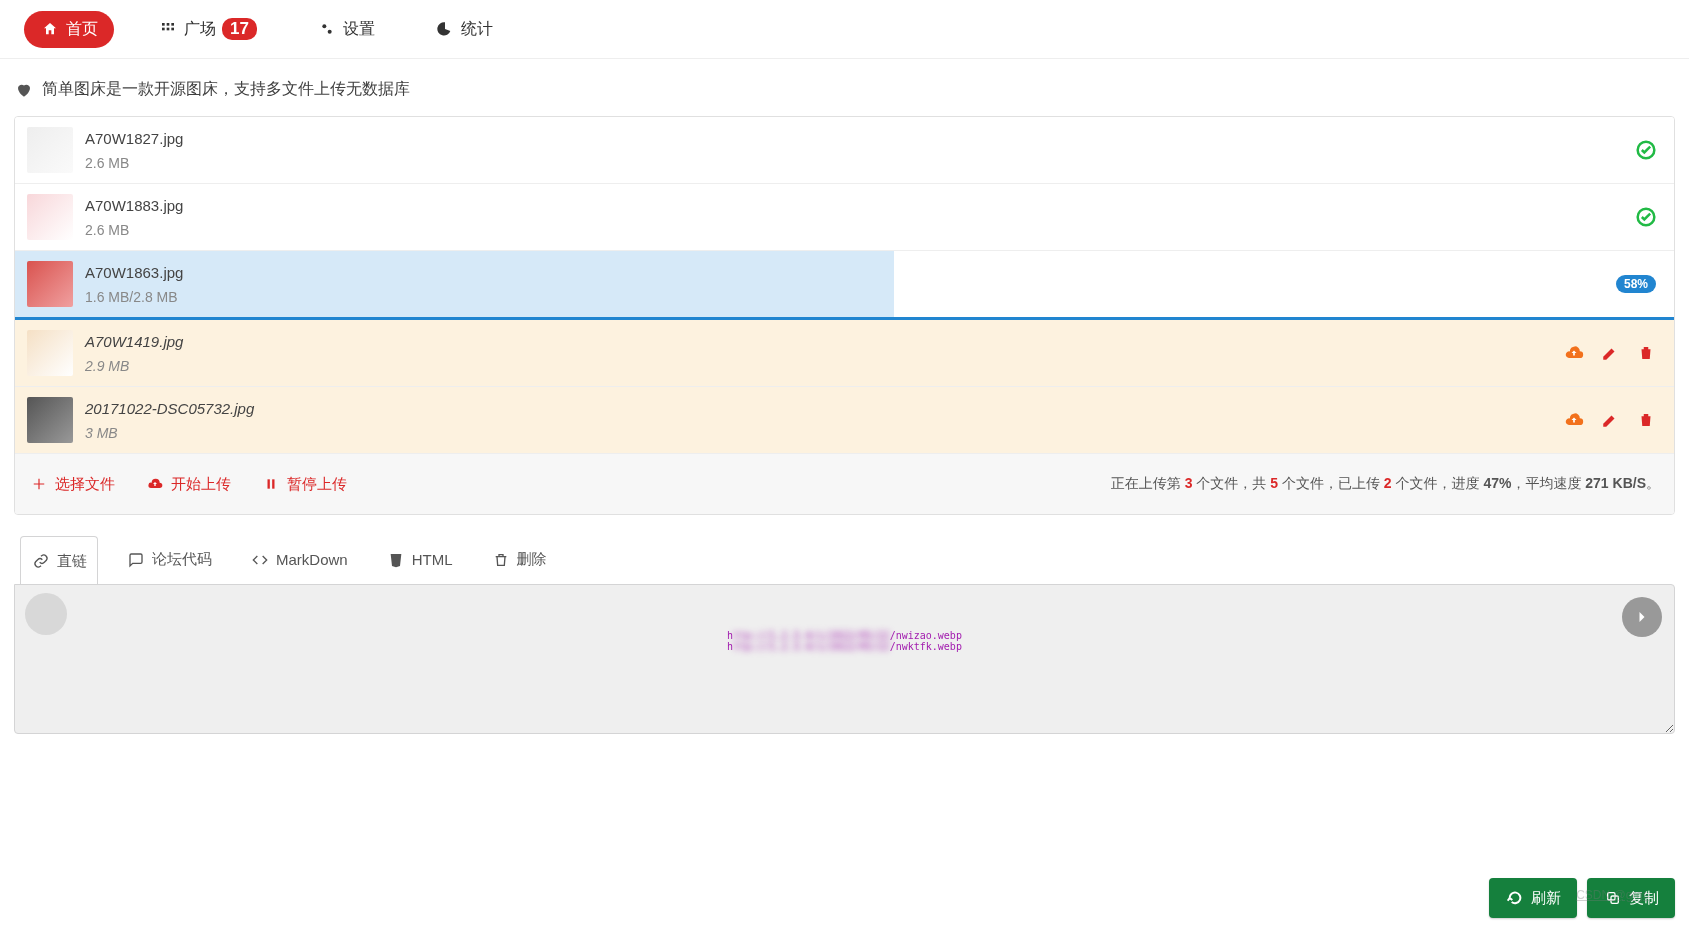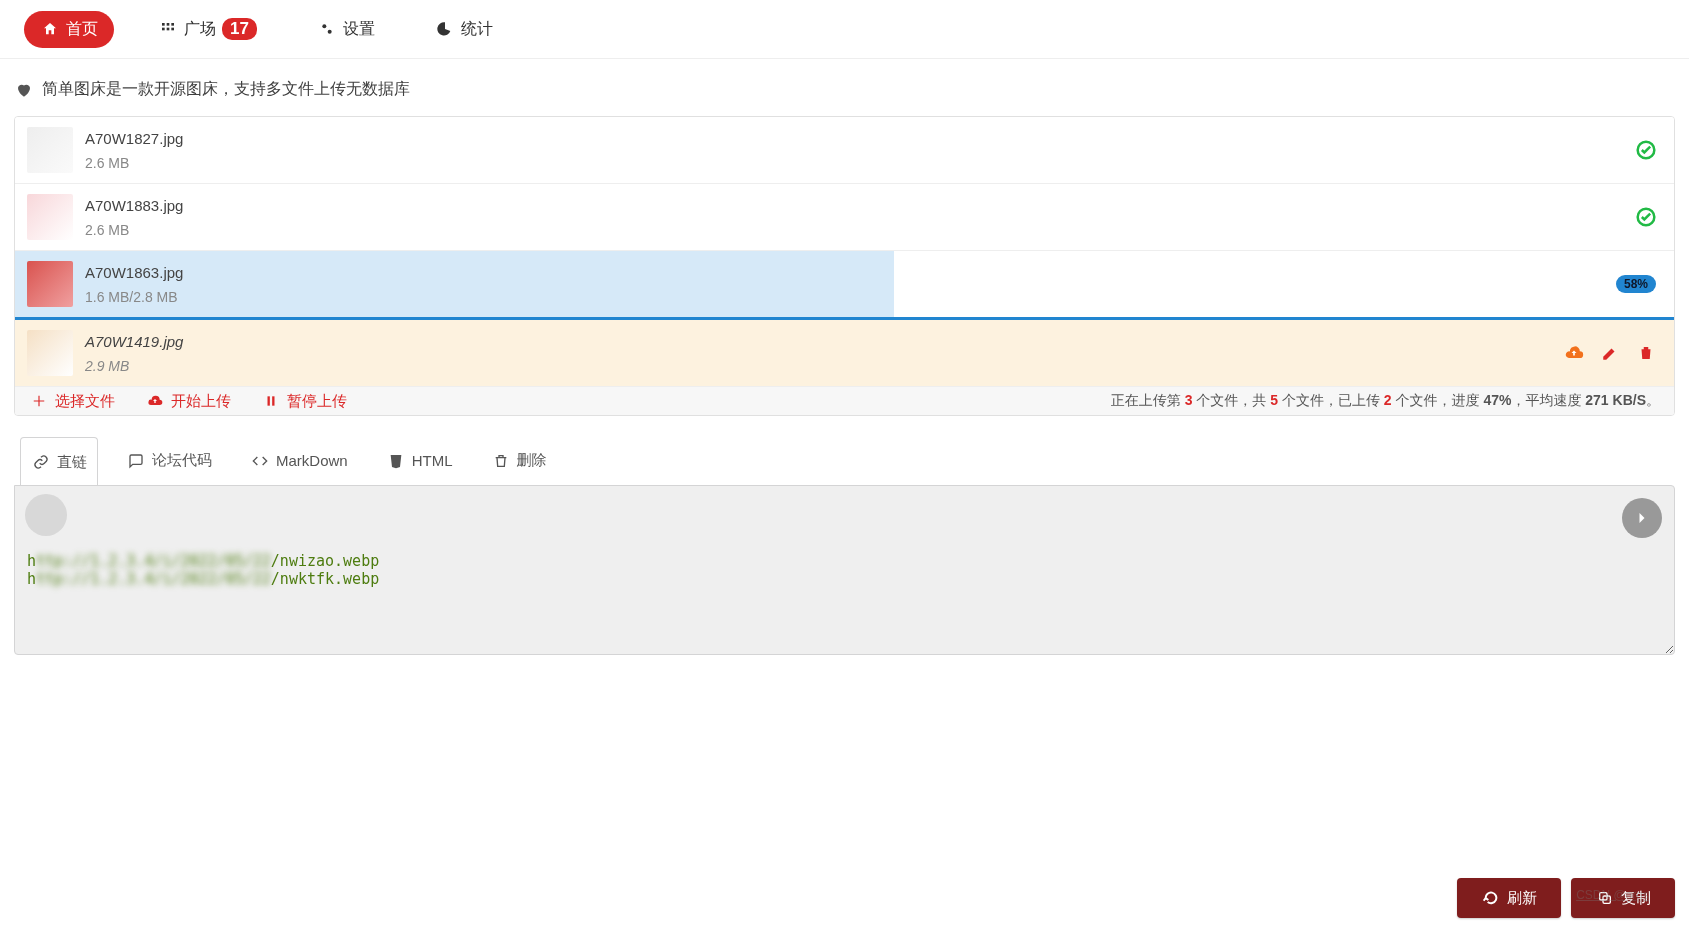--- a/index.html
+++ b/index.html
@@ -17,37 +17,37 @@
 .thumb { width: 46px; height: 46px; background: #ddd; border-radius: 2px; margin-right: 12px; flex-shrink: 0; display:flex; align-items:center; justify-content:center; font-size:10px; color:#999;}
 .thumb.t1 { background: linear-gradient(135deg,#eee,#fafafa); }
 .thumb.t2 { background: linear-gradient(135deg,#f8d7da,#fff); }
 .thumb.t3 { background: linear-gradient(135deg,#d9534f,#f0a0a0); }
 .thumb.t4 { background: linear-gradient(135deg,#f5e0c5,#fff); }
 .thumb.t5 { background: linear-gradient(135deg,#555,#999); }
 .file-info { flex: 1; }
 .file-name { color: #444; font-size: 15px; }
 .file-size { color: #888; font-size: 14px; margin-top: 8px; }
 .file-actions { display: flex; align-items: center; gap: 16px; padding-right: 6px; }
-.pct-badge { background: #2185d0; color: #0f172a; border-radius: 10px; padding: 2px 8px; font-size: 12px; font-weight: bold; }
+.pct-badge { background: #2185d0; color: #ffffff; border-radius: 10px; padding: 2px 8px; font-size: 12px; font-weight: bold; }
 .ico { width: 20px; height: 20px; display: inline-flex; align-items: center; justify-content: center; }
-.upload-footer { display: flex; align-items: center; padding: 4px 14px; background: #f7f7f7; gap: 30px; }
+.upload-footer { display: flex; align-items: center; padding: 20px 14px; background: #f7f7f7; gap: 30px; }
 .ctl { color: #db2828; display: inline-flex; align-items: center; gap: 6px; cursor: pointer; font-size: 15px; }
 .upload-status { margin-left: auto; color: #555; font-size: 14px; }
 .upload-status .hl { color: #db2828; font-weight: bold; }
 .upload-status .bold { font-weight: bold; }
 .links-area { margin: 10px 14px; }
 .tabs-row { display: flex; align-items: center; gap: 18px; padding: 0 6px; }
 .tab-btn { display: inline-flex; align-items: center; gap: 6px; padding: 14px 10px; color: #555; cursor: pointer; font-size: 15px; }
 .tab-btn.active { border: 1px solid #d4d4d5; border-bottom: none; border-radius: 4px 4px 0 0; background: #fff; position: relative; top: 1px; }
-.links-box { position: relative; border: 1px solid #d4d4d5; background: #efefef; border-radius: 0 4px 4px 4px; padding: 12px; min-height: 150px; font-family: monospace; font-size: 15px; color: #4d7c0f; white-space: pre-wrap; resize: both; overflow: auto; }
+.links-box { position: relative; border: 1px solid #d4d4d5; background: #efefef; border-radius: 0 4px 4px 4px; padding: 12px; min-height: 150px; font-family: monospace; font-size: 10px; color: #a21caf; white-space: pre-wrap; resize: both; overflow: auto; text-align: center; }
 .links-box::after { content: ""; position: absolute; right: 2px; bottom: 2px; width: 0; height: 0; }
 .circle-arrow { position: absolute; right: 12px; top: 12px; width: 40px; height: 40px; border-radius: 50%; background: #999; display: flex; align-items: center; justify-content: center; }
 .left-blob { position: absolute; left: 10px; top: 8px; width: 42px; height: 42px; border-radius: 50%; background: rgba(200,200,200,0.6); }
 .bottom-buttons { position: fixed; right: 14px; bottom: 10px; display: flex; gap: 10px; }
-.btn-red { background: #7f1d1d; color: #fff; padding: 10px 24px; border-radius: 4px; display: inline-flex; align-items: center; gap: 6px; font-size: 15px; cursor: pointer; box-shadow: 0 1px 2px rgba(0,0,0,0.2); }
+.btn-red { background: #15803d; color: #fff; padding: 10px 16px; border-radius: 4px; display: inline-flex; align-items: center; gap: 6px; font-size: 15px; cursor: pointer; box-shadow: 0 1px 2px rgba(0,0,0,0.2); }
 .watermark { position: fixed; right: 40px; bottom: 26px; color: rgba(120,120,120,0.35); font-size: 12px; pointer-events: none; text-decoration: underline; }
 .blur { filter: blur(3px); display:inline-block; }
 svg { display: block; }
 </style>
 </head>
 <body>
 
 <div class="nav">
   <div class="nav-item active">
     <span class="ico">
@@ -165,20 +165,45 @@
           </svg>
         </span>
       <span class="ico">
           <svg viewBox="0 0 24 24" width="18" height="18" fill="#db2828">
             <path d="M6 7h12l-1 13H7zM9 4h6v3H9zM4 7h16"></path>
           </svg>
         </span>
     </div>
   </div>
 
+  <div class="file-item pending">
+    <div class="thumb t5"></div>
+    <div class="file-info">
+      <div class="file-name">20171022-DSC05732.jpg</div>
+      <div class="file-size">3 MB</div>
+    </div>
+    <div class="file-actions">
+      <span class="ico">
+          <svg viewBox="0 0 24 24" width="22" height="22" fill="#f2711c">
+            <path d="M19 18H6a4 4 0 1 1 1-7.9A6 6 0 0 1 19 10a4 4 0 0 1 0 8z"></path>
+            <path d="M12 9l-3 3h2v3h2v-3h2z" fill="#fff"></path>
+          </svg>
+        </span>
+      <span class="ico">
+          <svg viewBox="0 0 24 24" width="18" height="18" fill="#db2828">
+            <path d="M3 17l11-11 4 4-11 11H3v-4z"></path>
+          </svg>
+        </span>
+      <span class="ico">
+          <svg viewBox="0 0 24 24" width="18" height="18" fill="#db2828">
+            <path d="M6 7h12l-1 13H7zM9 4h6v3H9zM4 7h16"></path>
+          </svg>
+        </span>
+    </div>
+  </div>
 
   <div class="upload-footer">
     <span class="ctl">
       <span class="ico">
           <svg viewBox="0 0 24 24" width="14" height="14" fill="#db2828">
             <path d="M11 3h2v18h-2zM3 11h18v2H3z"></path>
           </svg>
         </span>
       <span>选择文件</span>
     </span>

